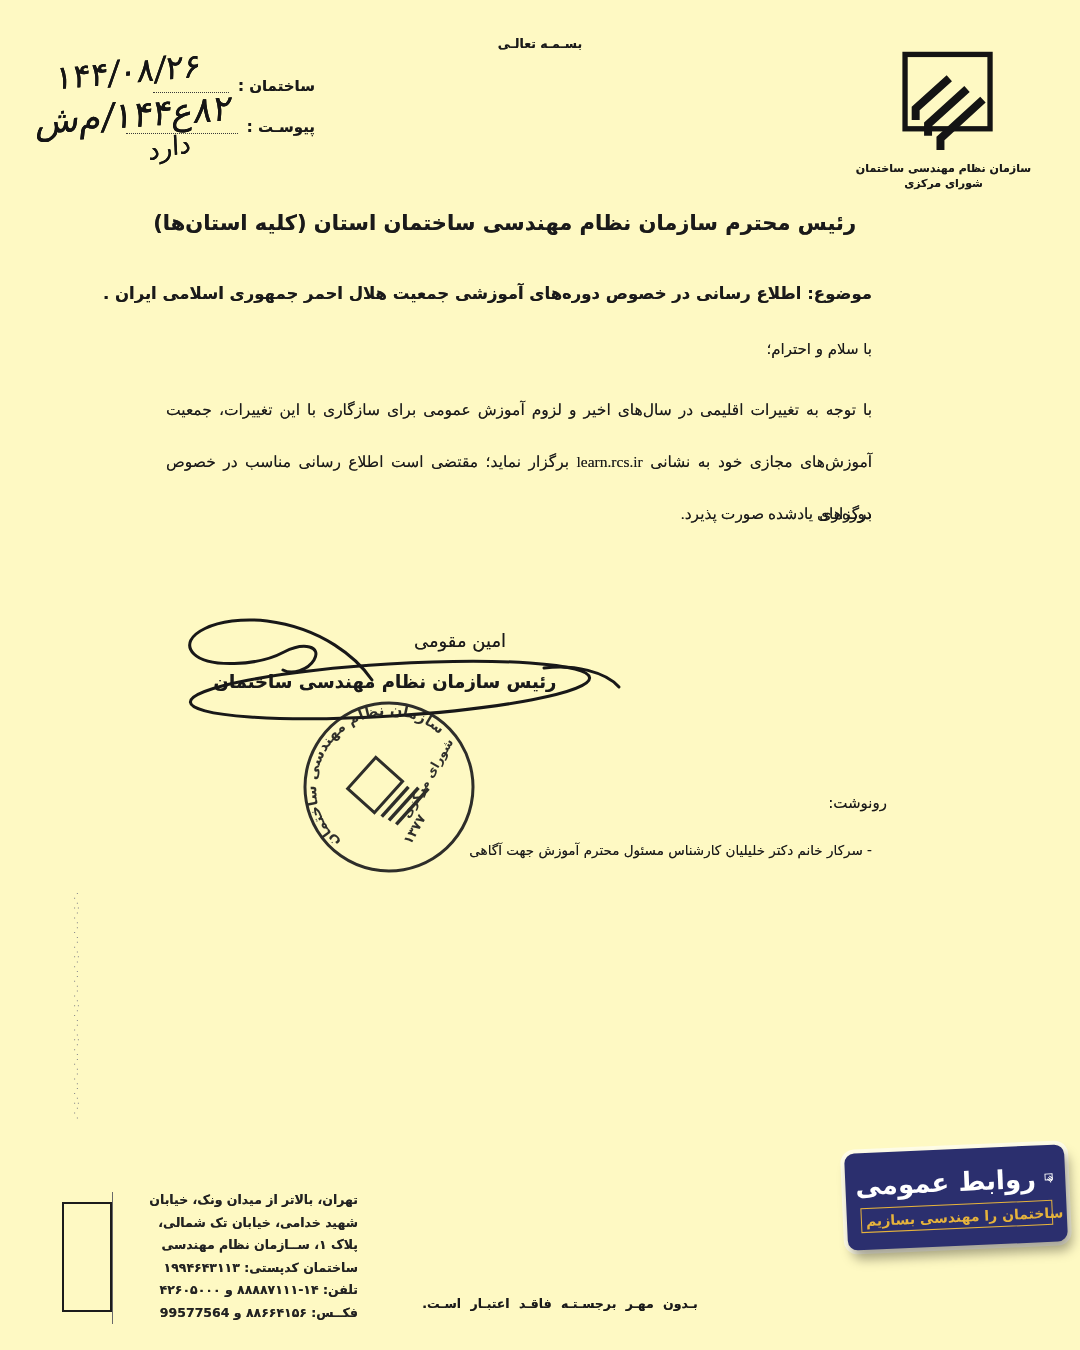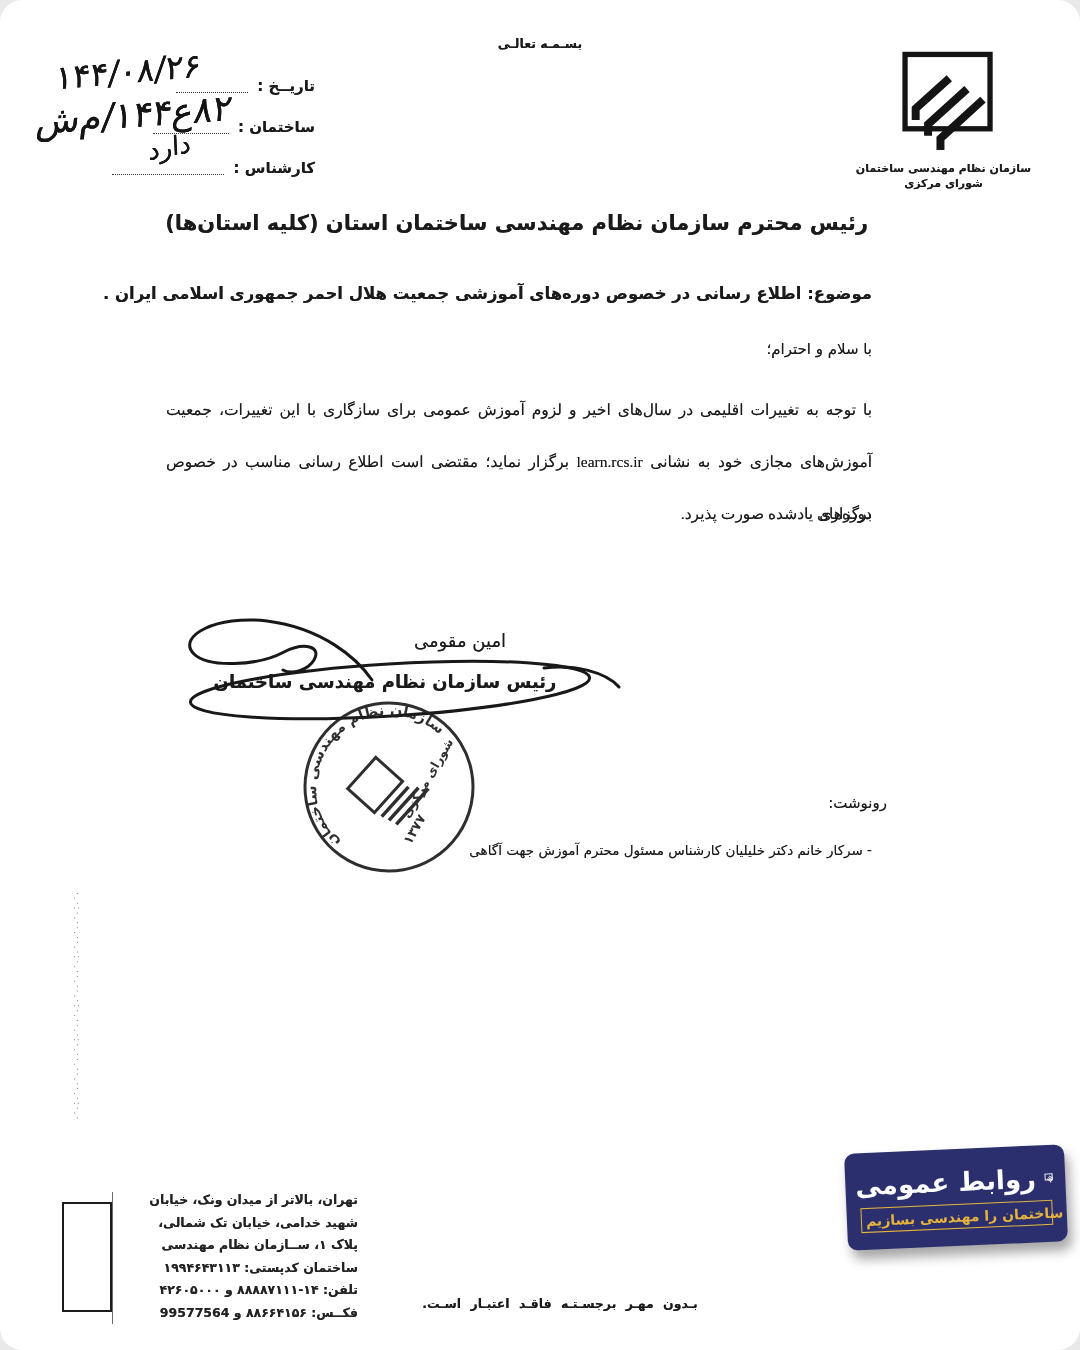--- a/index.html
+++ b/index.html
@@ -1,19 +1,19 @@
 <!DOCTYPE html>
 <html lang="fa"><head>
 <meta charset="utf-8">
 <style>
   html,body{margin:0;padding:0;background:#e9e9e9;}
   #page{
     position:relative; width:1080px; height:1350px; margin:0 auto;
-    background:#ffffff; overflow:hidden;
-    font-family:"DejaVu Sans", sans-serif; color:#1a1a1a;border-radius:22px;
+    background:#fef9c3; overflow:hidden;
+    font-family:"DejaVu Sans", sans-serif; color:#1a1a1a;
   }
   .abs{position:absolute;}
   .rtl{direction:rtl; unicode-bidi:plaintext;}
   .ink{color:#1a1a1a; text-shadow:0 0 0.35px rgba(0,0,0,.55);}
   .nowrap{white-space:nowrap;}
 
   
   .bismillah{left:0; right:0; top:36px; text-align:center; font-size:12.5px; font-weight:600;}
 
   
@@ -25,21 +25,21 @@
   .hand-date{left:55px; top:52px; font-size:33px; transform:rotate(-5deg) skewX(-8deg);}
   .hand-num{left:36px; top:94px; font-size:36px; transform:rotate(-4deg) skewX(-10deg);}
   .hand-att{left:148px; top:132px; font-size:26px; transform:rotate(-11deg) skewX(-8deg);}
 
   
   .orglogo{left:836px; top:50px; width:215px; text-align:center;}
   .orglogo svg{display:block; margin:0 auto;}
   .orglogo .l1{font-size:11px; font-weight:700; margin-top:4px;}
   .orglogo .l2{font-size:11px; font-weight:700; margin-top:2px;}
 
-  .recipient{right:212px; top:211px; font-size:21px; font-weight:700; direction:rtl;}
+  .recipient{right:224px; top:211px; font-size:21px; font-weight:700; direction:rtl;}
   .subject{right:208px; top:284px; font-size:16.5px; font-weight:700; direction:rtl;}
   .salutation{right:208px; top:340px; font-size:15px;}
 
   .bodytext{right:208px; top:384px; width:706px; direction:rtl; font-size:15.5px;}
   .bodytext .bl{line-height:52px; height:52px;font-family:Liberation Serif, serif;}
   .bodytext .just{text-align:justify; text-align-last:justify;}
   .bodytext .lastl{text-align:right;}
 
   .sig-name{left:330px; top:630px; width:260px; text-align:center; font-size:18px; font-weight:400; direction:rtl;}
   .sig-title{left:205px; top:671px; width:360px; text-align:center; font-size:18px; font-weight:700; direction:rtl;}
@@ -72,29 +72,25 @@
 </style>
 </head>
 <body>
 
 <div id="page">
 
   <div class="abs bismillah ink">بسـمـه تعالـی</div>
 
   <div class="abs fields ink">
     <div class="row">
-      <span>تاریــخ :</span>
-      <span class="dots d1"></span>
-    </div>
-    <div class="row">
       <span>ساختمان :</span>
       <span class="dots d2"></span>
     </div>
     <div class="row">
-      <span>کارشناس :</span>
+      <span>پیوسـت :</span>
       <span class="dots d3"></span>
     </div>
   </div>
   <div class="abs hand hand-date rtl">۱۴۴/۰۸/۲۶</div>
   <div class="abs hand hand-num rtl">۸۲ع۱۴۴/م‌ش</div>
   <div class="abs hand hand-att rtl">دارد</div>
 
   <div class="abs orglogo">
     <svg width="118" height="108" viewBox="0 0 120 122">
       <rect x="16" y="5" width="96" height="84" fill="none" stroke="#141414" stroke-width="6"></rect>

